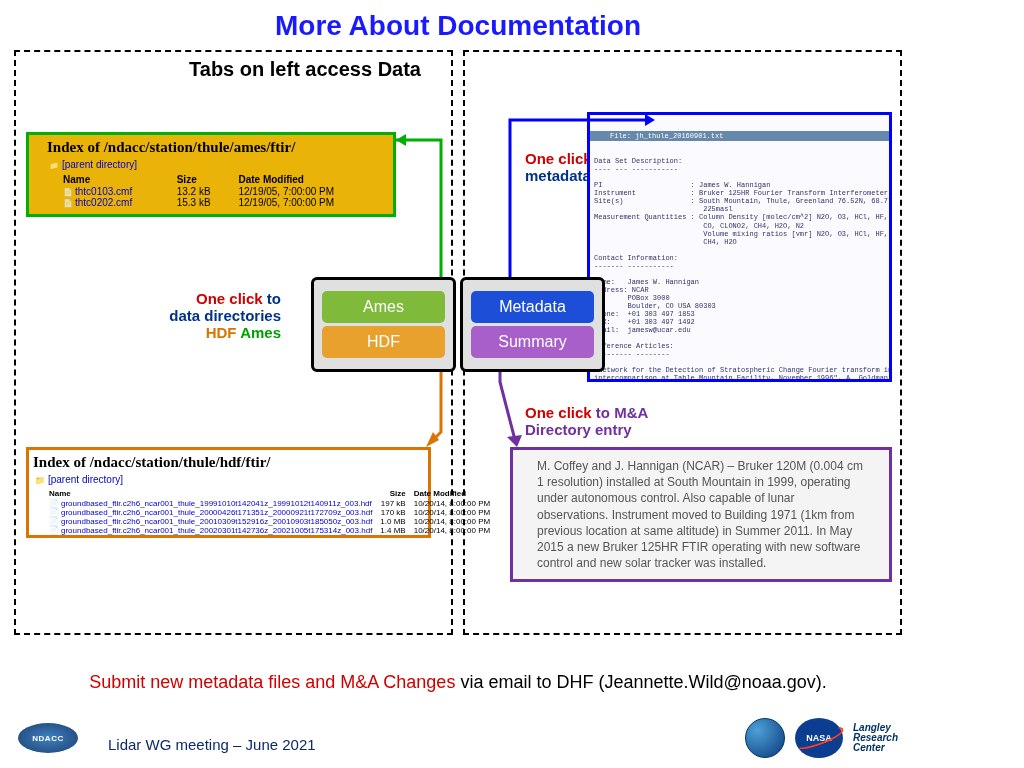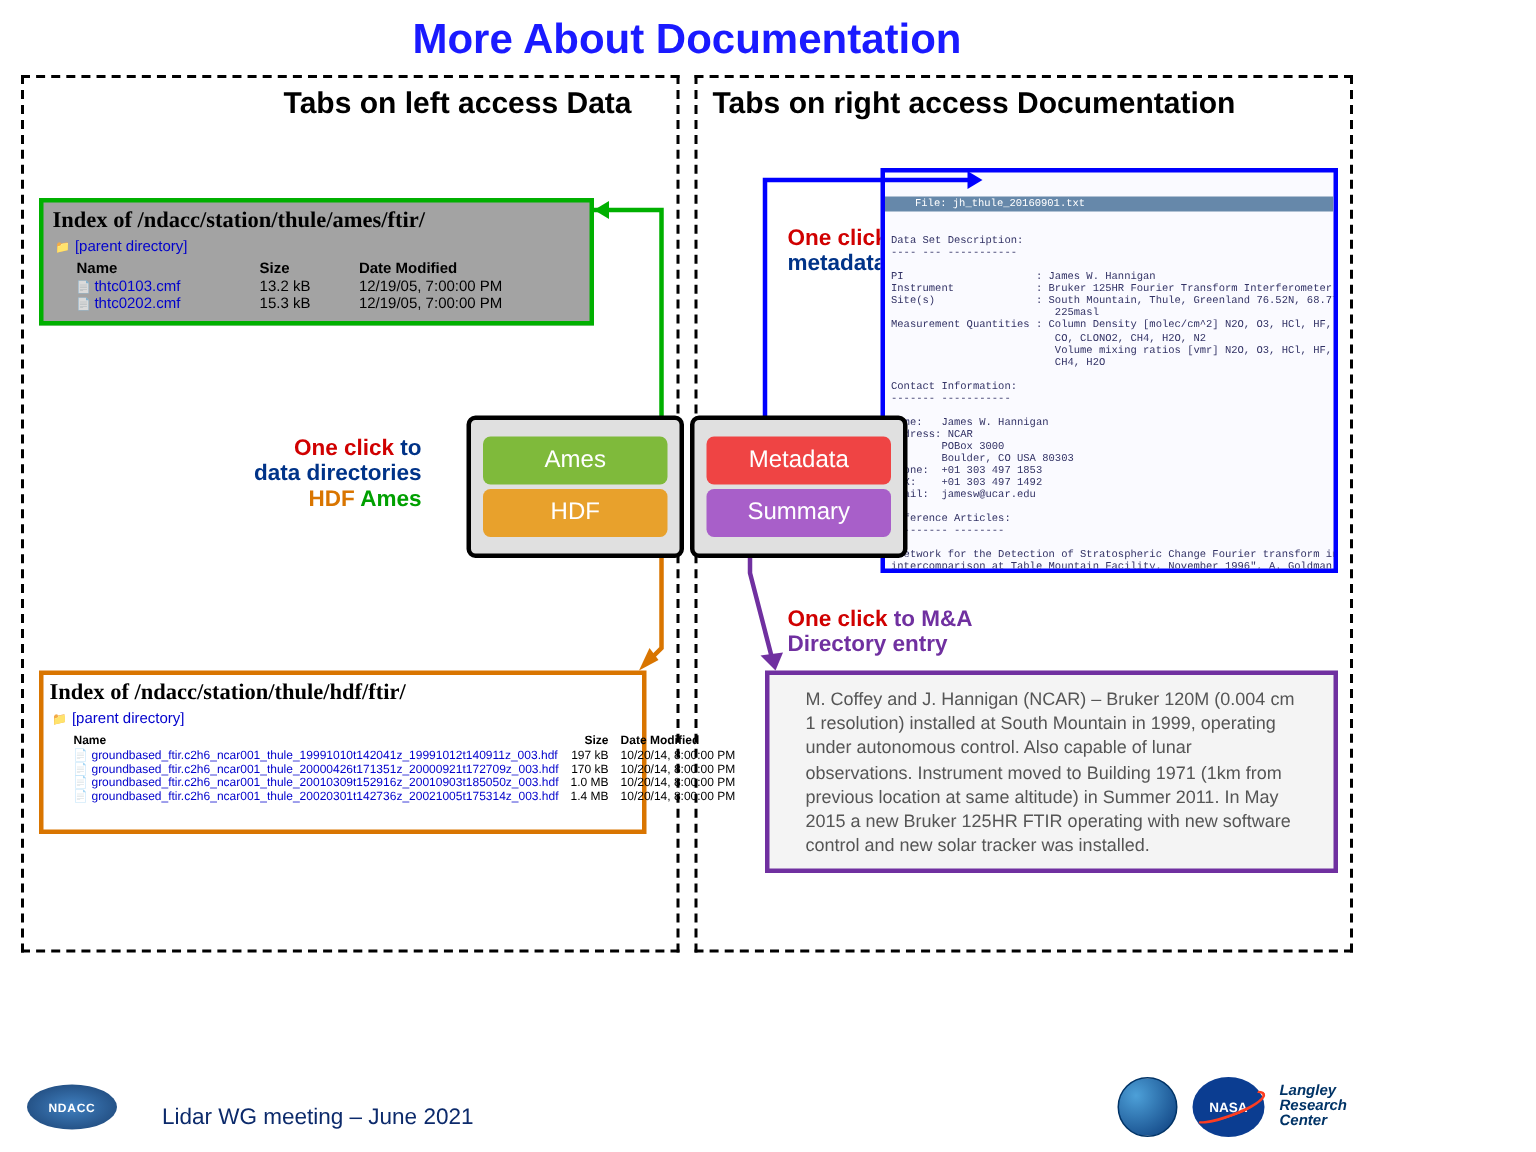--- a/index.html
+++ b/index.html
@@ -6,21 +6,21 @@
   body { font-family: Arial, sans-serif; width: 1024px; height: 768px; background: #fff; position: relative; }
   .slide { width: 916px; height: 768px; padding: 10px 14px; position: relative; }
   .title { color: #1a1aff; font-size: 28px; font-weight: bold; text-align: center; margin-bottom: 8px; }
   .cols { display: flex; gap: 10px; }
   .col { flex: 1; border: 2.5px dashed #000; position: relative; height: 585px; }
   .col-heading { font-size: 20px; font-weight: bold; padding: 6px 10px; }
   .col-left .col-heading { text-align: right; padding-right: 30px; }
   .col-right .col-heading { text-align: left; padding-left: 10px; }
 
   
-  .ames-box { position: absolute; top: 80px; left: 10px; width: 370px; border: 3px solid #00b000; background: #a3a3a3; font-size: 11px; padding: 4px 6px 6px; }
+  .ames-box { position: absolute; top: 80px; left: 10px; width: 370px; border: 3px solid #00b000; background: #eab308; font-size: 11px; padding: 4px 18px 6px; }
   .listing-title { font-family: "Times New Roman", serif; font-size: 15px; font-weight: bold; margin-bottom: 2px; }
   .parent-dir { color: #0000cc; font-size: 10px; margin: 3px 0 3px 2px; }
   .parent-dir::before { content: "📁"; font-size: 8px; margin-right: 3px; }
   .listing-table { width: 100%; font-size: 10px; border-collapse: collapse; margin-left: 16px; }
   .listing-table th { text-align: left; font-weight: bold; padding: 1px 8px 1px 0; }
   .listing-table td { padding: 0 8px 0 0; white-space: nowrap; }
   .file-link { color: #0000cc; }
   .file-link::before { content: "📄"; font-size: 8px; margin-right: 2px; opacity: 0.6; }
 
   
@@ -30,25 +30,25 @@
   .anno-left1 .orange { color: #d97500; }
   .anno-left1 .green { color: #00a000; }
 
   
   .btn-panel { position: absolute; top: 225px; right: -5px; width: 145px; border: 3px solid #000; border-radius: 6px; background: #e0e0e0; padding: 8px; z-index: 5; }
   .tab-btn { display: block; width: 100%; padding: 7px 0; margin: 3px 0; text-align: center; color: #fff; font-size: 16px; border-radius: 5px; font-weight: 500; }
   .btn-green { background: #7fba3b; }
   .btn-orange { background: #e8a12c; }
 
   .btn-panel-r { position: absolute; top: 225px; left: -5px; width: 145px; border: 3px solid #000; border-radius: 6px; background: #e0e0e0; padding: 8px; z-index: 5; }
-  .btn-blue { background: #ef4444; }
+  .btn-blue { background: #1d4ed8; }
   .btn-purple { background: #a85fc9; }
 
   
-  .hdf-box { position: absolute; top: 395px; left: 10px; width: 405px; border: 3px solid #d97500; background: #fff; font-size: 9px; padding: 4px 4px 18px; }
+  .hdf-box { position: absolute; top: 395px; left: 10px; width: 405px; border: 3px solid #d97500; background: #fff; font-size: 9px; padding: 4px 4px 0; }
   .hdf-box .listing-table th, .hdf-box .listing-table td { font-size: 8px; }
   .hdf-box .file-link { font-size: 8px; }
 
   
   .anno-r1 { position: absolute; top: 98px; left: 60px; font-size: 15px; font-weight: bold; }
   .anno-r1 .red { color: #d00000; }
   .anno-r1 .blue { color: #003388; }
   .anno-r2 { position: absolute; top: 352px; left: 60px; font-size: 15px; font-weight: bold; }
   .anno-r2 .red { color: #d00000; }
   .anno-r2 .purple { color: #7030a0; }
@@ -162,21 +162,20 @@
                 <td class="file-link">groundbased_ftir.c2h6_ncar001_thule_20020301t142736z_20021005t175314z_003.hdf</td>
                 <td style="text-align:right">1.4 MB</td>
                 <td>10/20/14, 8:00:00 PM</td>
               </tr>
         </tbody>
           </table>
       </div>
     </div>
 
     <div class="col col-right">
-      <div class="col-heading">Tabs on right access Documentation</div>
 
       <div class="btn-panel-r">
         <div class="tab-btn btn-blue">Metadata</div>
         <div class="tab-btn btn-purple">Summary</div>
       </div>
 
       <div class="anno-r1">
         <span class="red">One click</span><span class="blue"> to</span><br>
         <span class="blue">metadata file</span>
       </div>
@@ -224,20 +223,23 @@
 
       <div class="anno-r2">
         <span class="red">One click</span><span class="purple"> to M&amp;A</span><br>
         <span class="purple">Directory entry</span>
       </div>
 
       <div class="summary-box">M. Coffey and J. Hannigan (NCAR) – Bruker 120M (0.004 cm 1 resolution) installed at South Mountain in 1999, operating under autonomous control.  Also capable of lunar observations.  Instrument moved to Building 1971 (1km from previous location at same altitude) in Summer 2011.  In May 2015 a new Bruker 125HR FTIR operating with new software control and new solar tracker was installed.</div>
     </div>
   </div>
 
+  <div class="submit-text">
+    <span class="red">Submit new metadata files and M&amp;A Changes</span><span> via email to DHF (Jeannette.Wild@noaa.gov).</span>
+  </div>
 
   <div class="footer">
     <div class="footer-left">
       <div class="logo-ndacc">NDACC</div>
       <div class="footer-text">Lidar WG meeting – June 2021</div>
     </div>
     <div class="footer-right">
       <div class="logo-noaa"></div>
       <div class="logo-nasa">NASA</div>
       <div class="logo-larc">

